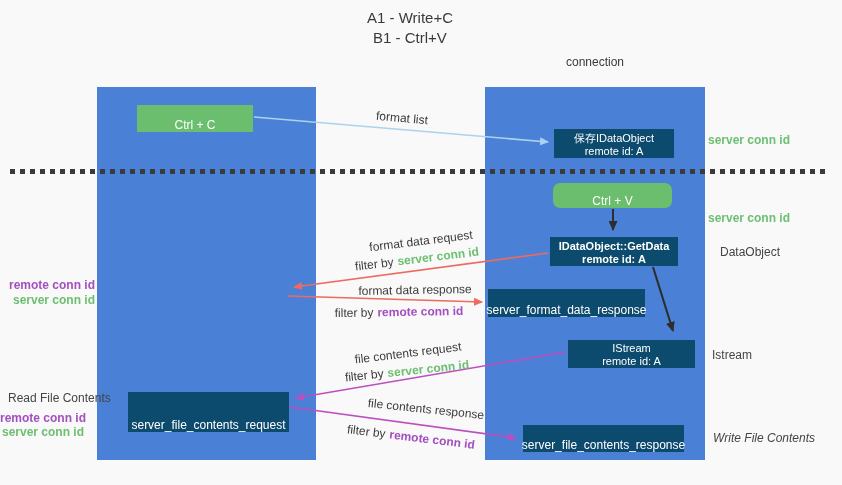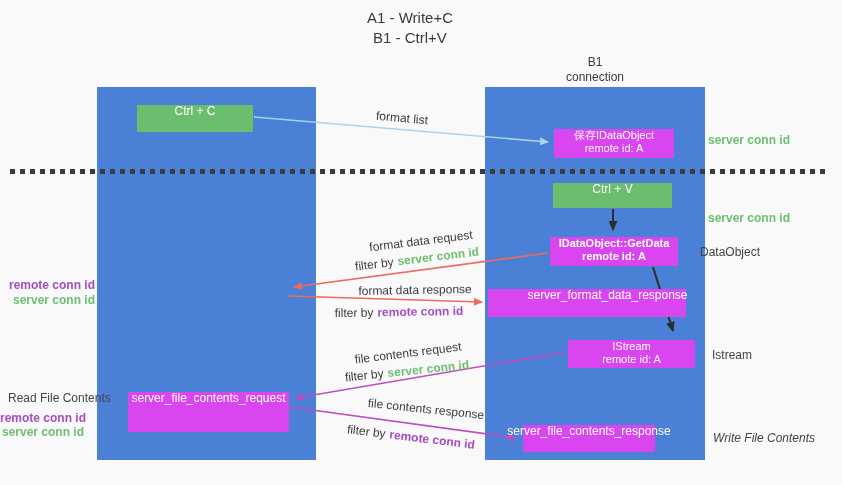--- a/index.html
+++ b/index.html
@@ -15,34 +15,34 @@
   .lane-a1{left:97px;top:87px;width:219px;height:373px;}
   .lane-b1{left:485px;top:87px;width:220px;height:373px;}
   .lane-header{top:55px;text-align:center;font-size:12px;line-height:15px;color:#3a3a3a;}
   .lane-header.a1{left:81px;width:219px;margin-top:30px;}
   .lane-header.b1{left:485px;width:220px;}
   .divider{
     left:10px;top:169px;width:815px;height:5px;
     background:repeating-linear-gradient(to right,#3b3b3b 0 5px,rgba(0,0,0,0) 5px 10px);
     z-index:3;
   }
-  .node{z-index:4;display:flex;flex-direction:column;align-items:center;justify-content:flex-start;
+  .node{z-index:4;display:flex;flex-direction:column;align-items:center;justify-content:flex-end;
         color:#ffffff;text-align:center;font-size:12px;line-height:13px;}
   .node.green{background:#6abe6d;}
-  .node.orange{background:#d946ef;font-size:11px;}
+  .node.orange{background:#0c4a6e;font-size:11px;}
   .node.single{font-size:12px;}
   .n-ctrl-c{left:137px;top:105px;width:116px;height:27px;}
   .n-save{left:554px;top:129px;width:120px;height:29px;}
-  .n-ctrl-v{left:553px;top:183px;width:119px;height:25px;}
+  .n-ctrl-v{left:553px;top:183px;width:119px;height:25px;border-radius:7px;}
   .n-getdata{left:550px;top:237px;width:128px;height:29px;font-weight:bold;}
   .n-fmt-req{left:130px;top:277px;width:157px;height:27px;}
-  .n-fmt-resp{left:488px;top:289px;width:157px;height:28px;padding-left:41px;}
+  .n-fmt-resp{left:488px;top:289px;width:157px;height:28px;}
   .n-istream{left:568px;top:340px;width:127px;height:28px;}
   .n-file-req{left:128px;top:392px;width:161px;height:40px;}
-  .n-file-resp{left:523px;top:425px;width:132px;height:27px;}
+  .n-file-resp{left:523px;top:425px;width:161px;height:27px;}
   .arrows{left:0;top:0;width:842px;height:485px;z-index:3;pointer-events:none;}
   .alabel{z-index:5;white-space:nowrap;font-size:12px;color:#3c3c3c;}
   .alabel .lbl-pre{margin-right:4px;}
   .green-txt{color:#6dbf71;font-weight:bold;}
   .purple-txt{color:#a44fc0;font-weight:bold;}
   .side{z-index:5;font-size:12px;white-space:nowrap;}
   .side.dark{color:#444444;}
   .l-right{text-align:right;}
 </style>
 </head>
@@ -53,21 +53,20 @@
   <div class="abs title">
     <div>A1 - Write+C</div>
     <div>B1 - Ctrl+V</div>
   </div>
 
   <div class="abs lane-header a1">
     <div>A1</div>
     <div>server</div>
   </div>
   <div class="abs lane-header b1">
-    <div>B1</div>
     <div>connection</div>
   </div>
 
   <div class="abs lane lane-a1"></div>
   <div class="abs lane lane-b1"></div>
 
   <div class="abs divider"></div>
 
   <svg class="abs arrows" width="842" height="485" viewBox="0 0 842 485">
     <defs>
@@ -134,21 +133,21 @@
   <div class="abs alabel" style="left:407px;top:371px;transform:translate(-50%,-50%) rotate(-6deg);">
     <span class="lbl-pre">filter by</span><span class="green-txt">server conn id</span>
   </div>
   <div class="abs alabel" style="left:426px;top:409px;transform:translate(-50%,-50%) rotate(6deg);">file contents response</div>
   <div class="abs alabel" style="left:411px;top:437px;transform:translate(-50%,-50%) rotate(7deg);">
     <span class="lbl-pre">filter by</span><span class="purple-txt">remote conn id</span>
   </div>
 
   <div class="abs side green-txt" style="left:708px;top:133px;">server conn id</div>
   <div class="abs side green-txt" style="left:708px;top:211px;">server conn id</div>
-  <div class="abs side dark" style="left:700px;top:245px;">DataObject</div>
+  <div class="abs side dark" style="left:720px;top:245px;">DataObject</div>
   <div class="abs side dark" style="left:712px;top:348px;">Istream</div>
   <div class="abs side dark" style="left:713px;top:431px;font-style:italic;">Write File Contents</div>
 
   <div class="abs side purple-txt l-right" style="left:0;width:95px;top:278px;">remote conn id</div>
   <div class="abs side green-txt l-right" style="left:0;width:95px;top:293px;">server conn id</div>
   <div class="abs side dark" style="left:8px;top:391px;">Read File Contents</div>
   <div class="abs side purple-txt l-right" style="left:0;width:84px;top:411px;">remote conn id</div>
   <div class="abs side green-txt l-right" style="left:0;width:84px;top:425px;">server conn id</div>
 
 </div>

